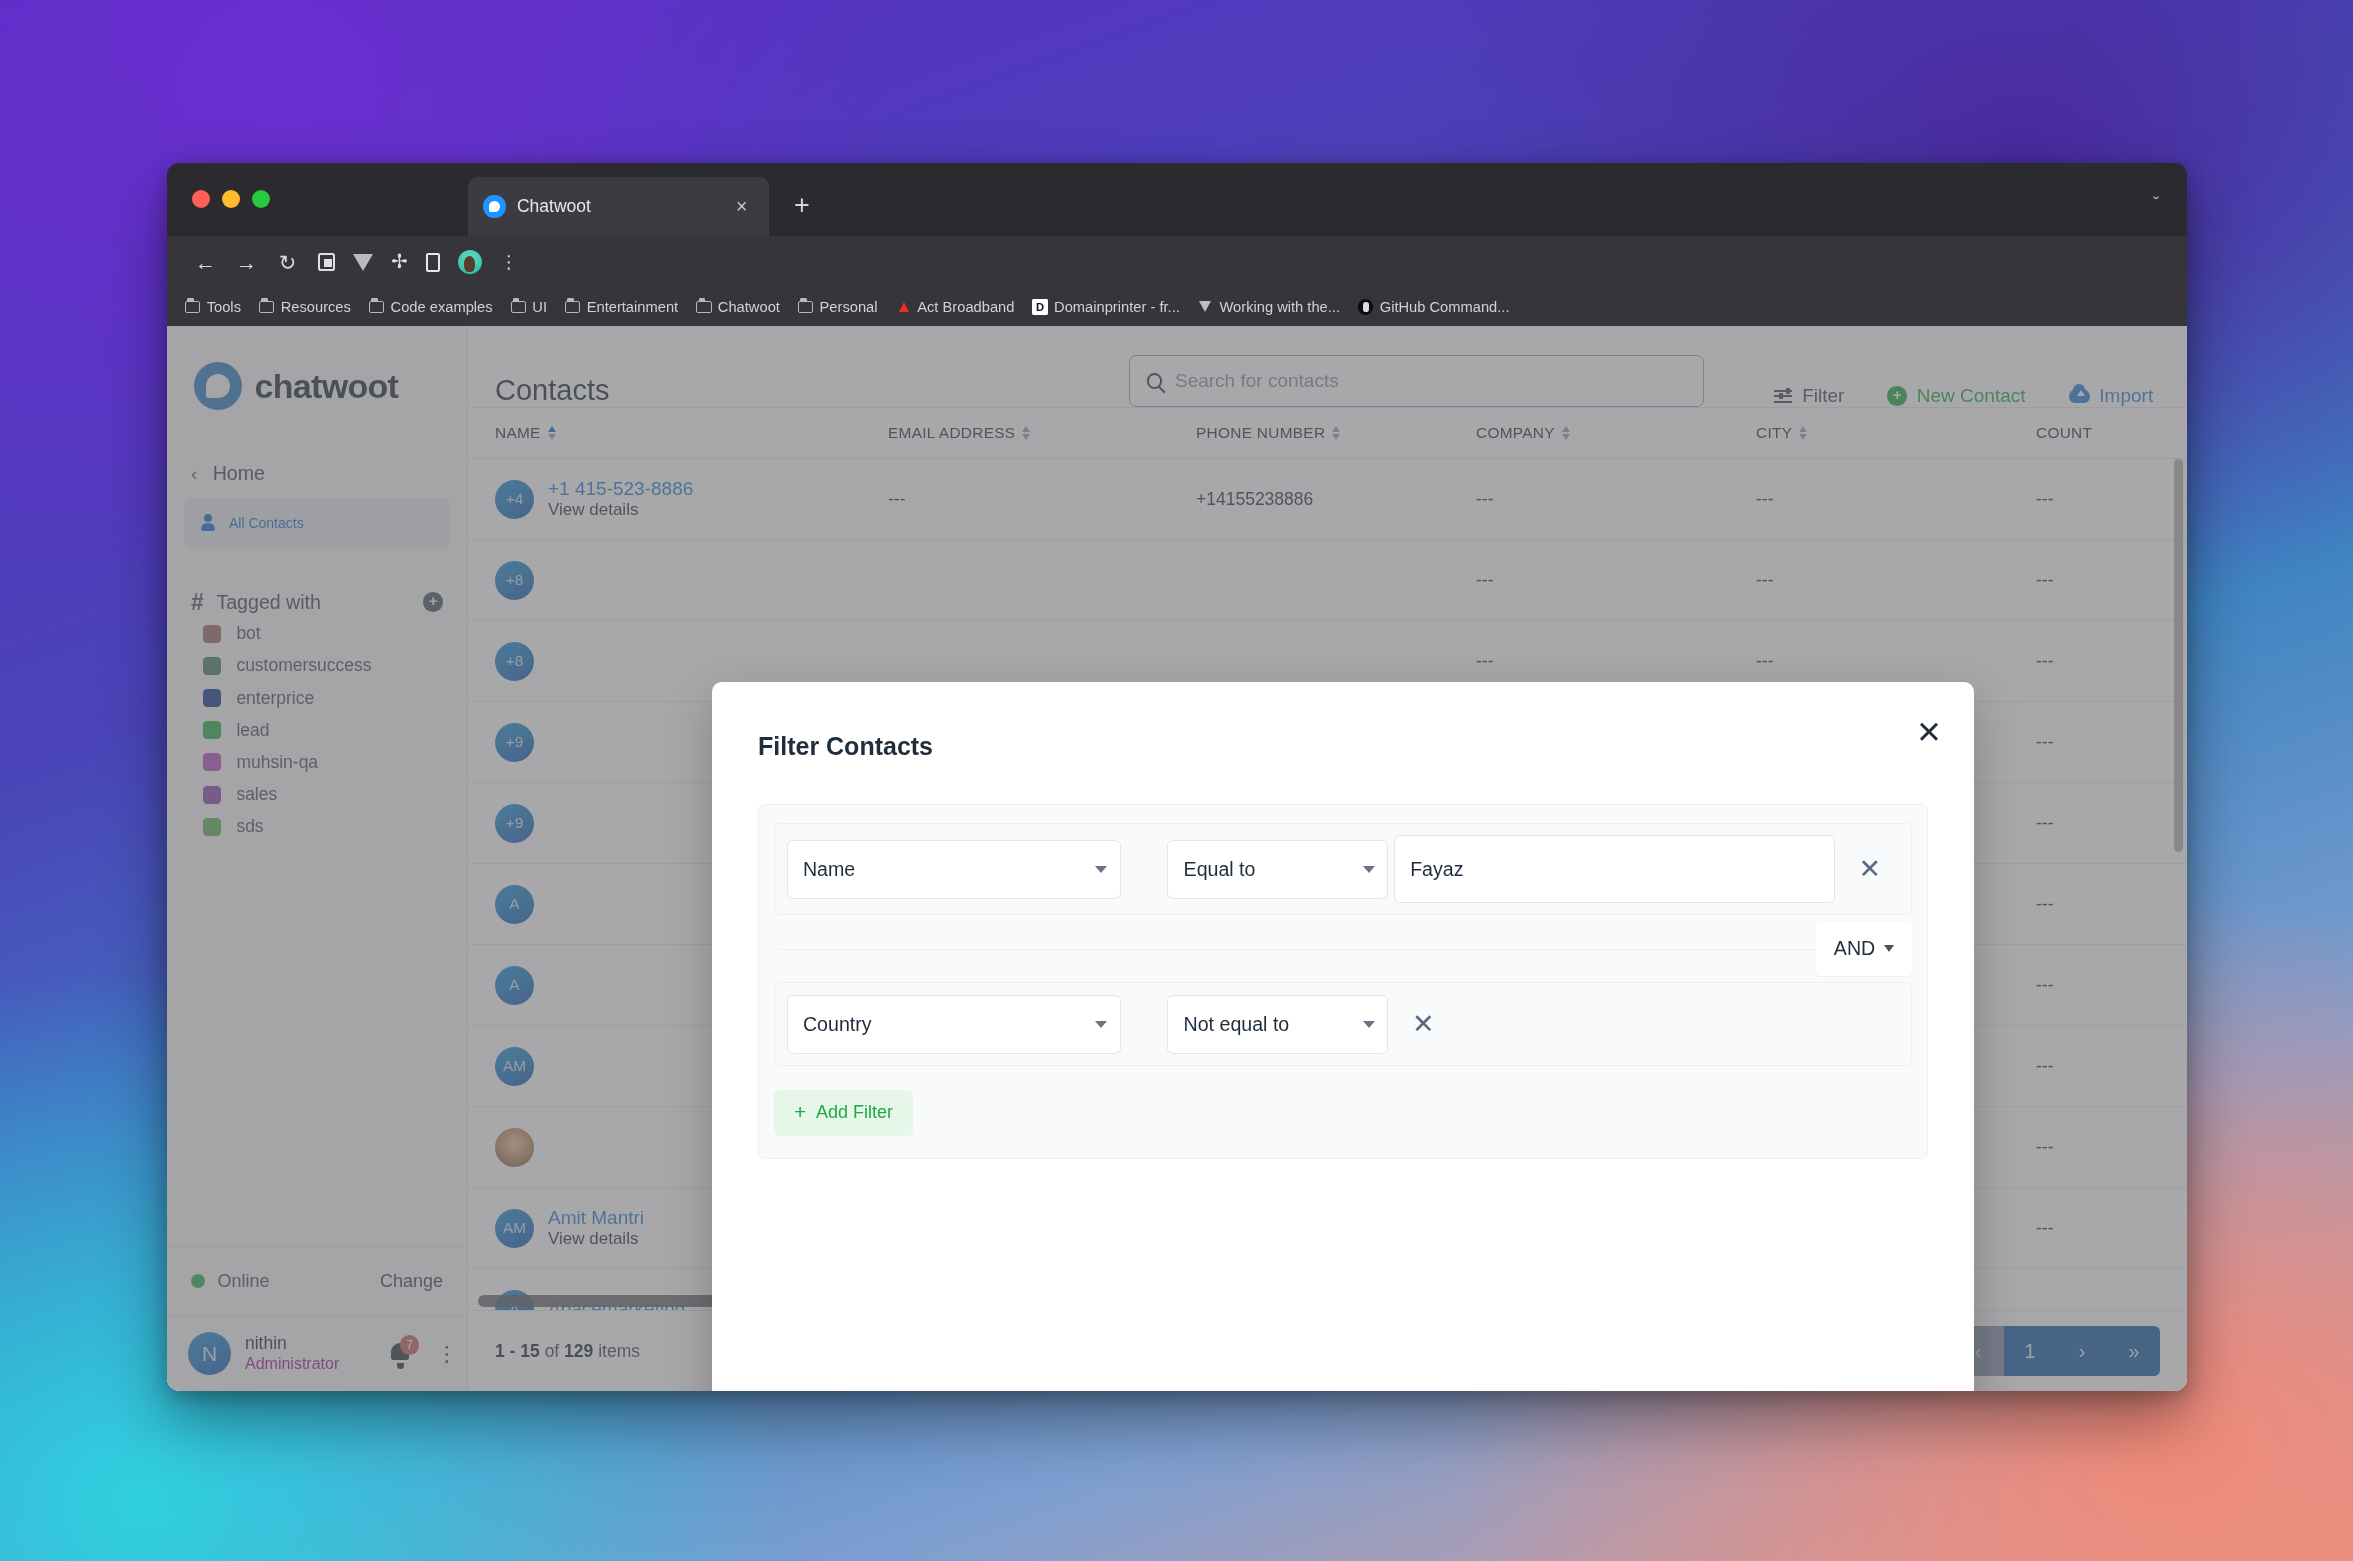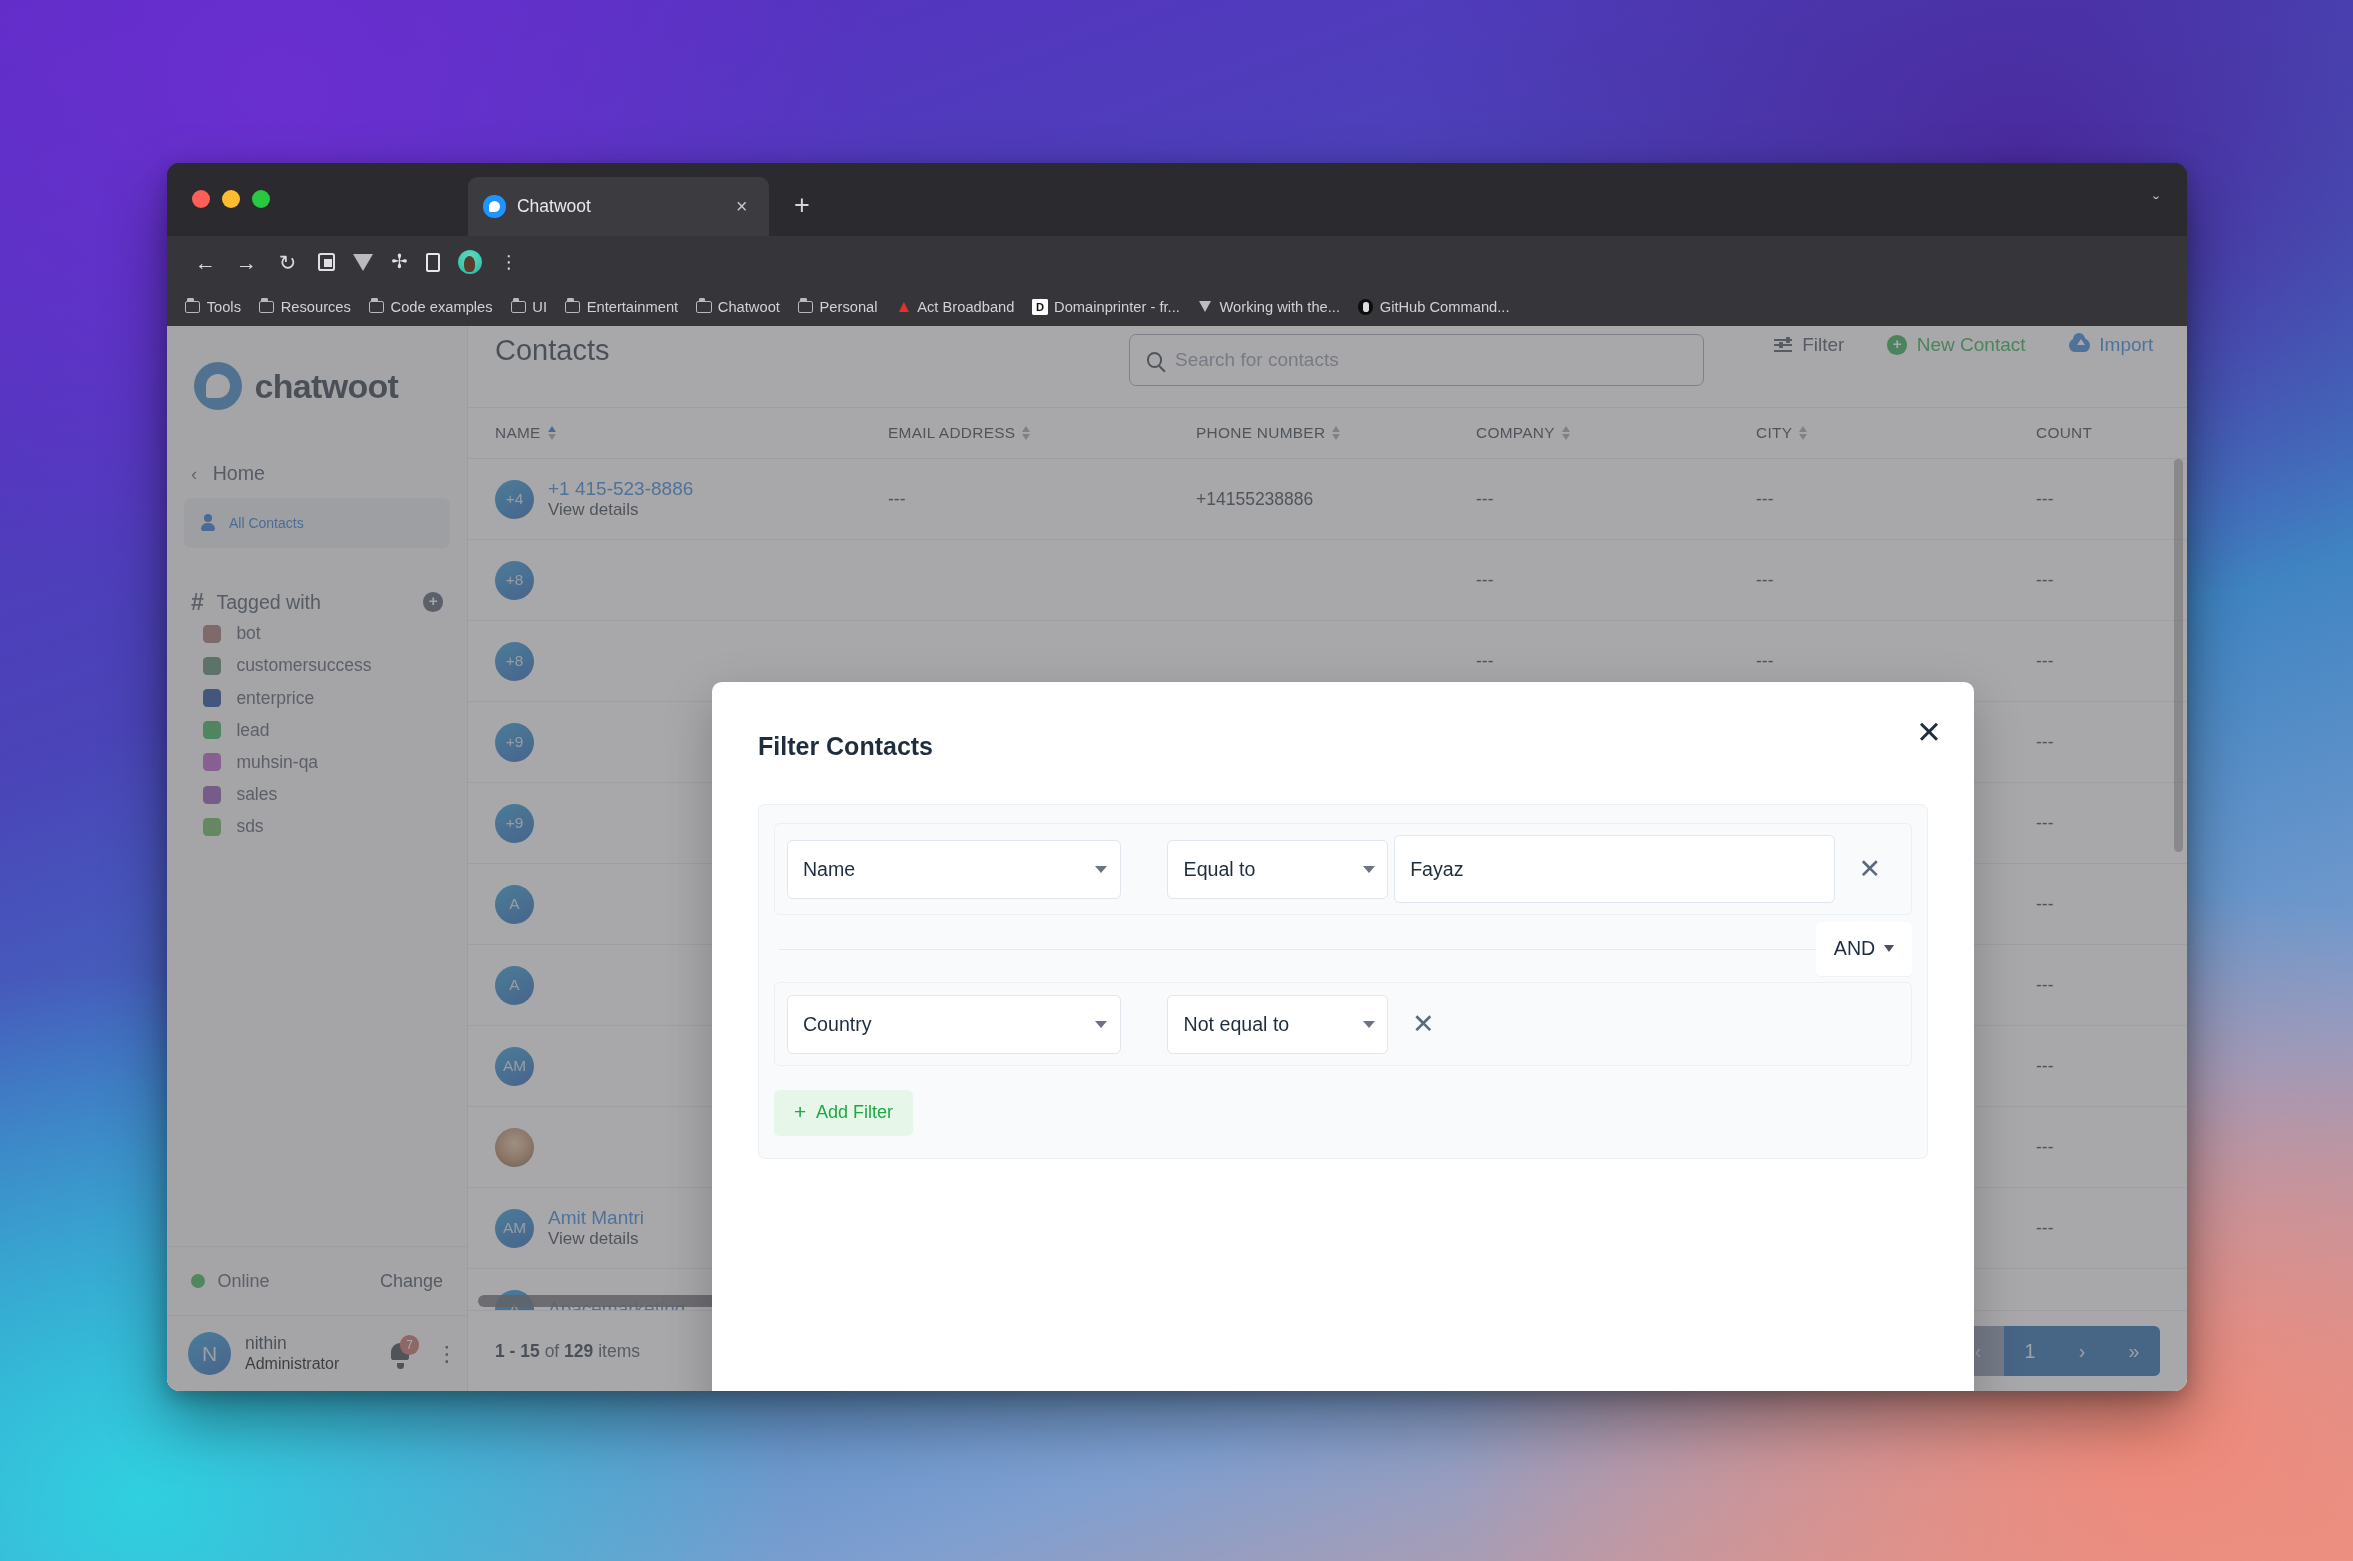--- a/index.html
+++ b/index.html
@@ -122,30 +122,30 @@
 
   .sb-spacer { flex: 1; }
   .online-row { border-top:0.7px solid #e3e4e8; height: 69px; display:flex; align-items:center; padding: 0 24px; }
   .online-dot { width:14px;height:14px;border-radius:50%;background:#2cb34a;margin-right:12.6px;flex:none;}
   .online-label { font-size: 18px; color: #4a5262; flex:1; }
   .change-label { font-size: 18px; color: #3c4858; }
   .user-row { border-top:0.7px solid #e3e4e8; height: 76px; display:flex; align-items:center; padding: 0 21px; gap: 14px; }
   .user-av { width: 43px; height: 43px; border-radius:50%; background: linear-gradient(150deg,#2196d6 0%, #1a5fb4 100%); color:#dfe6ee; font-size:21px; display:flex;align-items:center;justify-content:center; flex:none;}
   .user-meta { flex:1; line-height:1.25;}
   .user-name { font-size: 17.5px; color:#1f2d3d; }
-  .user-role { font-size: 16px; color:#000000; }
+  .user-role { font-size: 16px; color:#a21caf; }
   .bell { position: relative; width: 24px; height: 25px; flex:none; }
   .bell::before{content:"";position:absolute;left:2.8px;top:2.1px;width:18px;height:17px;border-radius:9px 9px 2.8px 2.8px;background:#2c3542;}
   .bell::after{content:"";position:absolute;left:8.4px;bottom:-2.8px;width:7px;height:5.6px;border-radius:0 0 4.2px 4.2px;background:#2c3542;}
   .bell-badge{position:absolute;right:-7px;top:-5.6px;width:19.6px;height:19.6px;border-radius:50%;background:#c7625d;color:#fff;font-size:12px;display:flex;align-items:center;justify-content:center;z-index:2;}
   .v-kebab { color:#2c3542; font-size:21px; line-height:0.55; text-align:center; width:9.8px; margin-left:9.8px;}
 
   
   .main { flex: 1; display: flex; flex-direction: column; min-width: 0; background:#fff; }
-  .main-head { height: 81px; display:flex; align-items:flex-start; padding: 8px 24px 0 27px; gap: 17px; }
+  .main-head { height: 81px; display:flex; align-items:flex-end; padding: 0 24px 0 27px; gap: 17px; }
   .page-title { font-size: 29px; color:#1f2d3d; font-weight: 400; flex: none; width: 617px;}
   .searchbox { width: 575px; height: 52px; border: 1.1px solid #9aa3b2; border-radius: 7px; display:flex; align-items:center; padding: 0 17px; gap: 12.6px; }
   .mag { width:15.4px;height:15.4px;border:2.1px solid #2c3542;border-radius:50%;position:relative;flex:none;}
   .mag::after{content:"";position:absolute;right:-6.3px;bottom:-4.2px;width:8.4px;height:2.1px;background:#2c3542;transform:rotate(45deg);}
   .search-ph { font-size: 19px; color: #8a93a5; }
   .head-actions { flex:1; display:flex; align-items:center; justify-content:flex-end; gap: 43px; padding-right: 9.8px;}
   .act { display:flex; align-items:center; gap: 9.8px; font-size: 19px; white-space:nowrap; }
   .act.filter { color: #3c4858; }
   .act.newc { color: #22a745; }
   .act.import { color: #2b7fd4; }

